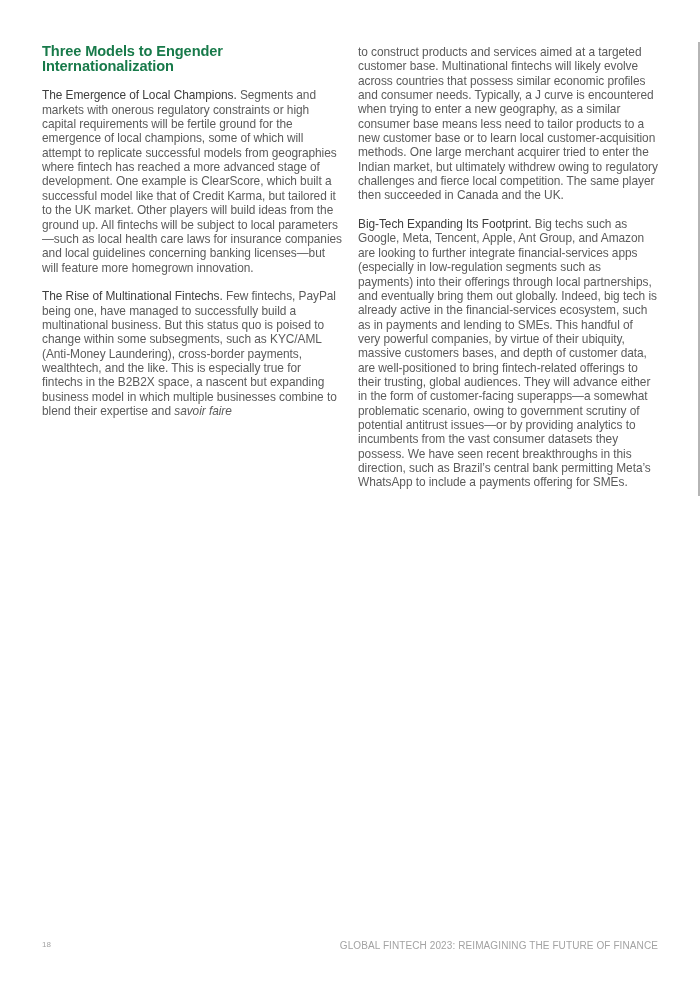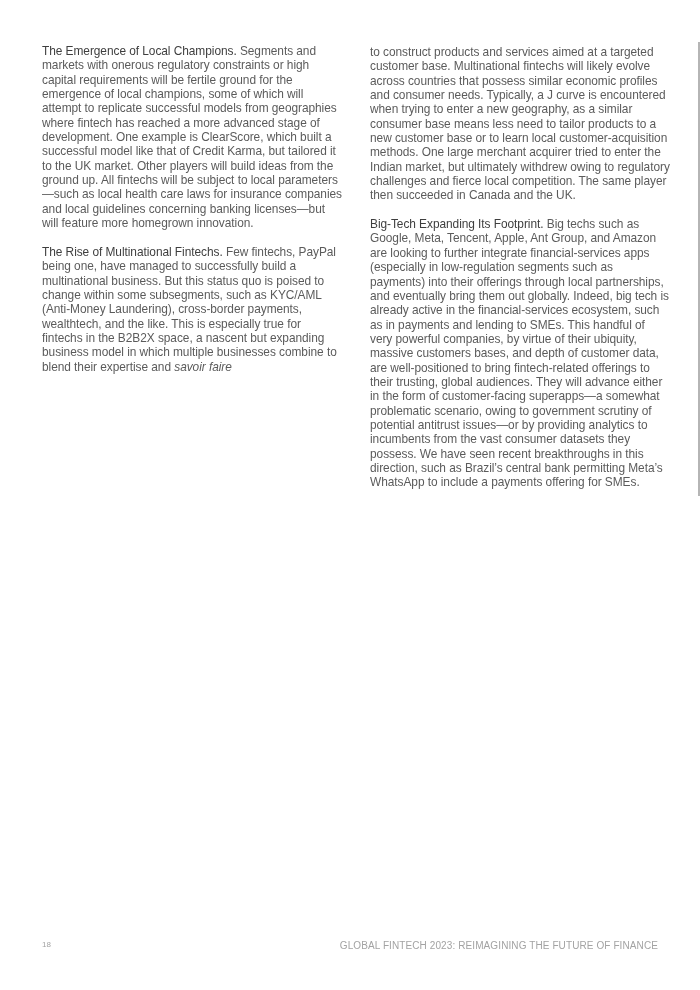--- a/index.html
+++ b/index.html
@@ -28,21 +28,21 @@
       top: 44px;
       font-size: 11.9px;
       line-height: 14.35px;
       letter-spacing: -0.05px;
     }
     .col-left {
       left: 42px;
       width: 300px;
     }
     .col-right {
-      left: 370px;
+      left: 358px;
       width: 300px;
       top: 45px;
     }
     .section-title {
       color: #187a4a;
       font-weight: bold;
       font-size: 14.6px;
       line-height: 15.2px;
       margin: 0 0 14px 0;
       letter-spacing: -0.1px;
@@ -73,20 +73,21 @@
       color: #a3a3a3;
       letter-spacing: 0.1px;
     }
   </style>
 </head>
 <body>
 
 <div class="page-edge-line"></div>
 
 <div class="column col-left">
+  <h2 class="section-title">Three Models to Engender Internationalization</h2>
 
 
   <p><span class="run-in">The Emergence of Local Champions.</span><span> Segments and markets with onerous regulatory constraints or high capital requirements will be fertile ground for the emergence of local champions, some of which will attempt to replicate successful models from geographies where fintech has reached a more advanced stage of development. One example is ClearScore, which built a successful model like that of Credit Karma, but tailored it to the UK market. Other players will build ideas from the ground up. All fintechs will be subject to local parameters—such as local health care laws for insurance companies and local guidelines concerning banking licenses—but will feature more homegrown innovation.</span></p>
 
   <p><span class="run-in">The Rise of Multinational Fintechs.</span><span> Few fintechs, PayPal being one, have managed to successfully build a multinational business. But this status quo is poised to change within some subsegments, such as KYC/AML (Anti-Money Laundering), cross-border payments, wealthtech, and the like. This is especially true for fintechs in the B2B2X space, a nascent but expanding business model in which multiple businesses combine to blend their expertise and </span><em>savoir faire</em></p>
 </div>
 
 <div class="column col-right">
   <p>to construct products and services aimed at a targeted customer base. Multinational fintechs will likely evolve across countries that possess similar economic profiles and consumer needs. Typically, a J curve is encountered when trying to enter a new geography, as a similar consumer base means less need to tailor products to a new customer base or to learn local customer-acquisition methods. One large merchant acquirer tried to enter the Indian market, but ultimately withdrew owing to regulatory challenges and fierce local competition. The same player then succeeded in Canada and the UK.</p>
 

